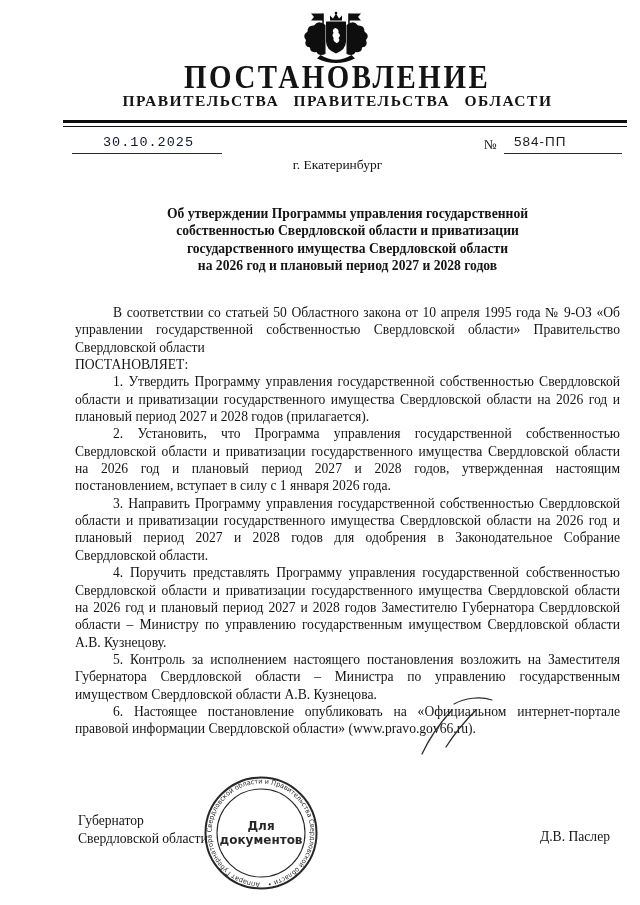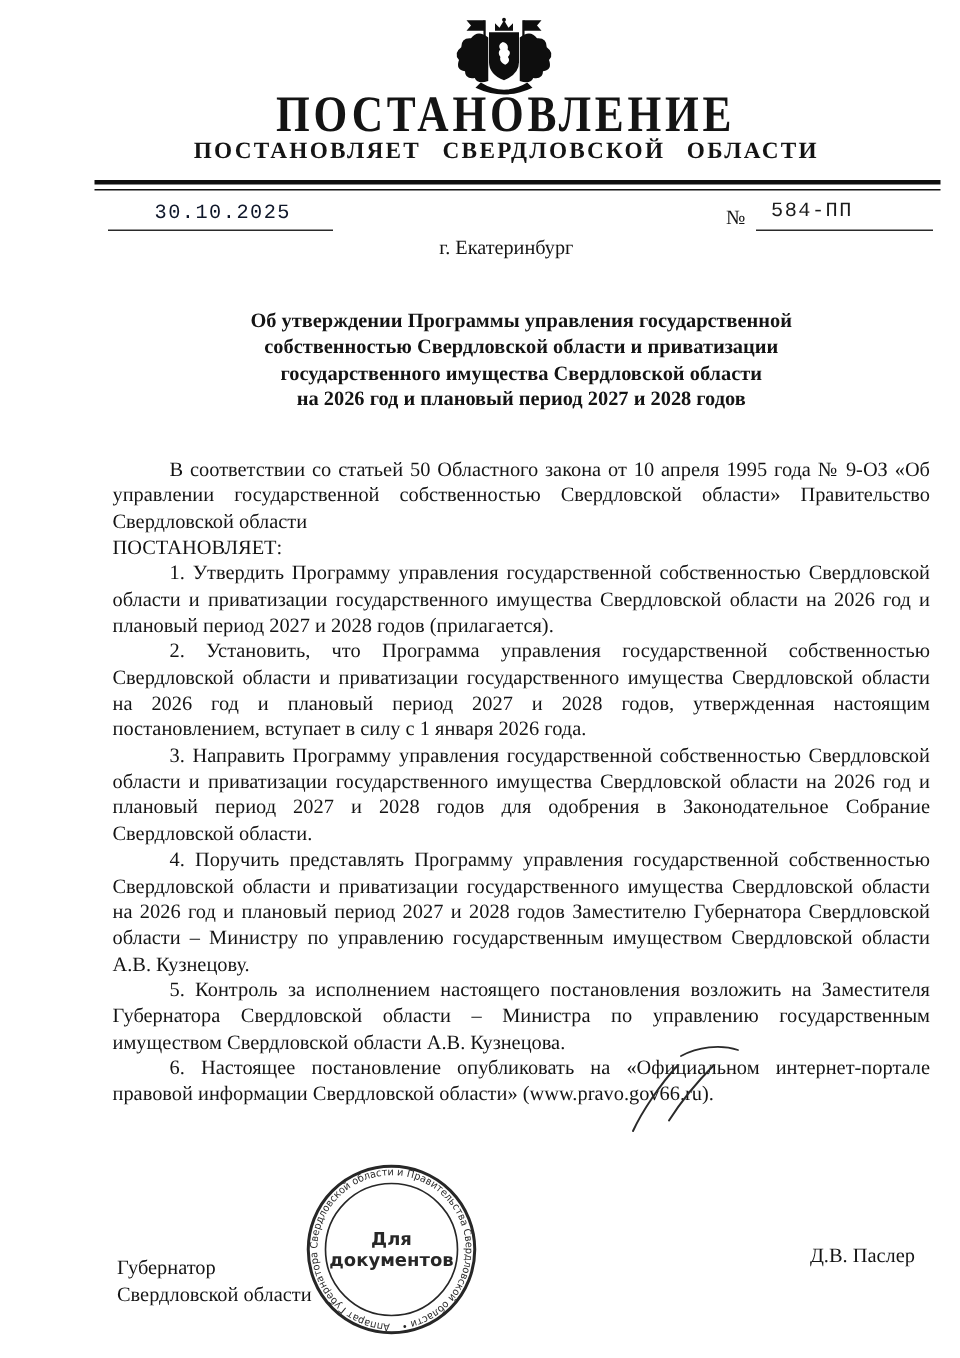--- a/index.html
+++ b/index.html
@@ -25,39 +25,39 @@
     border-top:3px solid #0e0e0e;border-bottom:1.5px solid #0e0e0e;
   }
   .date-text{
     position:absolute;left:103px;top:135px;
     font-family:"Liberation Mono", monospace;font-size:13.5px;letter-spacing:1px;color:#0f172a;
   }
   .date-underline{position:absolute;left:72px;top:137px;width:150px;height:16px;border-bottom:1.5px solid #2a2a2a;}
   .num-label{position:absolute;left:484px;top:137px;font-size:13.5px;}
   .num-text{
     position:absolute;left:514px;top:134px;
-    font-family:Liberation Mono, monospace;font-size:13.5px;letter-spacing:1px;color:#1c1c1c;
+    font-family:Liberation Sans, sans-serif;font-size:13.5px;letter-spacing:1px;color:#1c1c1c;
   }
   .num-underline{position:absolute;left:504px;top:137px;width:118px;height:16px;border-bottom:1.5px solid #2a2a2a;}
   .city{position:absolute;left:55px;top:157px;width:565px;text-align:center;font-size:13.5px;}
 
   
   .subject{
     position:absolute;left:75px;top:205px;width:545px;text-align:center;
     font-weight:bold;font-size:13.6px;line-height:17.3px;
   }
   .body-text{
     position:absolute;left:75px;top:304px;width:545px;
     font-size:13.6px;line-height:17.35px;text-align:justify;
   }
   .body-text p{margin:0;text-indent:38px;}
   .body-text p.resolves{font-weight:normal;text-indent:0;text-align:left;}
 
   
-  .sig-position{position:absolute;left:78px;top:812px;font-size:13.6px;line-height:17.5px;margin-top:24px;}
+  .sig-position{position:absolute;left:78px;top:812px;font-size:13.6px;line-height:17.5px;}
   .sig-name{position:absolute;right:30px;top:829px;font-size:13.6px;text-align:right;}
 
   
   .stamp{position:absolute;left:202px;top:774px;width:118px;height:118px;opacity:.93;}
   .pen-marks{position:absolute;left:0;top:0;width:640px;height:905px;pointer-events:none;}
 </style>
 </head>
 <body>
 
 <div class="page">
@@ -70,21 +70,21 @@
     <path d="M33 9 v-5 l3 3 3 -5 3 5 3 -3 v5 z"></path>
     <circle cx="39" cy="1.6" r="1.3"></circle>
     <path d="M29 10 h20 v20 q0 8 -10 12 q-10 -4 -10 -12 z"></path>
     <path fill="#ffffff" d="M38.2 16.5 q4.2 1 3.2 5 q3 2 .2 5 q2.2 3 -1.8 5.2 q-4.2 -2 -3.2 -5.2 q-2.2 -3 0 -5 q-2.2 -3 1.6 -5 z"></path>
     <path d="M28.5 13.5 q-7 -5.5 -11.5 .5 q-6.5 -.5 -6.5 6 q-5.5 4 -1.5 8.5 q-2.5 6.5 4 7.5 q0 5.5 6.5 4.5 q2 4.5 9 2 z"></path>
     <path d="M49.5 13.5 q7 -5.5 11.5 .5 q6.5 -.5 6.5 6 q5.5 4 1.5 8.5 q2.5 6.5 -4 7.5 q0 5.5 -6.5 4.5 q-2 4.5 -9 2 z"></path>
     <path d="M23.5 43.5 q15.5 9.5 31 0 l3.5 3.5 q-19 9 -38 0 z"></path>
   </svg>
 
   <div class="doc-type"><span>ПОСТАНОВЛЕНИЕ</span></div>
-  <div class="org-title">ПОСТАНОВЛЯЕТ СВЕРДЛОВСКОЙ ОБЛАСТИ</div>
+  <div class="org-title">ПРАВИТЕЛЬСТВА ПРАВИТЕЛЬСТВА ОБЛАСТИ</div>
   <div class="rule-double"></div>
 
   <div class="date-underline"></div>
   <div class="date-text">30.10.2025</div>
   <div class="num-label">№</div>
   <div class="num-underline"></div>
   <div class="num-text">584-ПП</div>
   <div class="city">г. Екатеринбург</div>
 
   <div class="subject">

